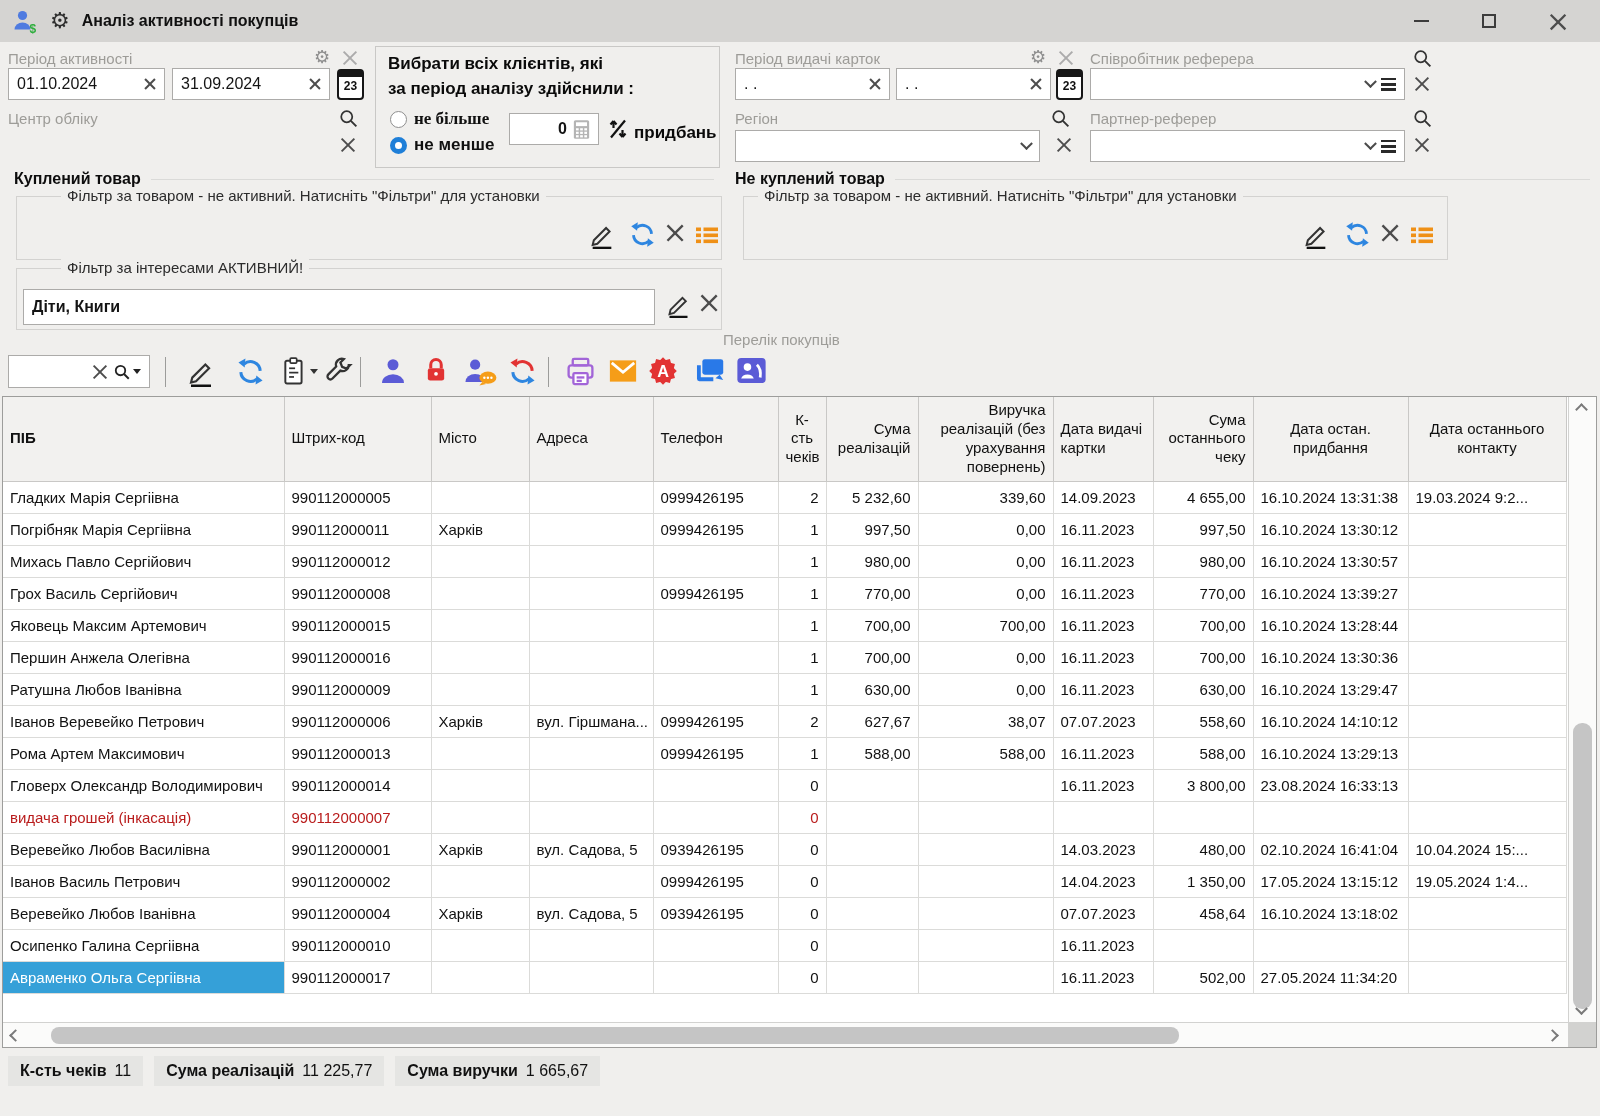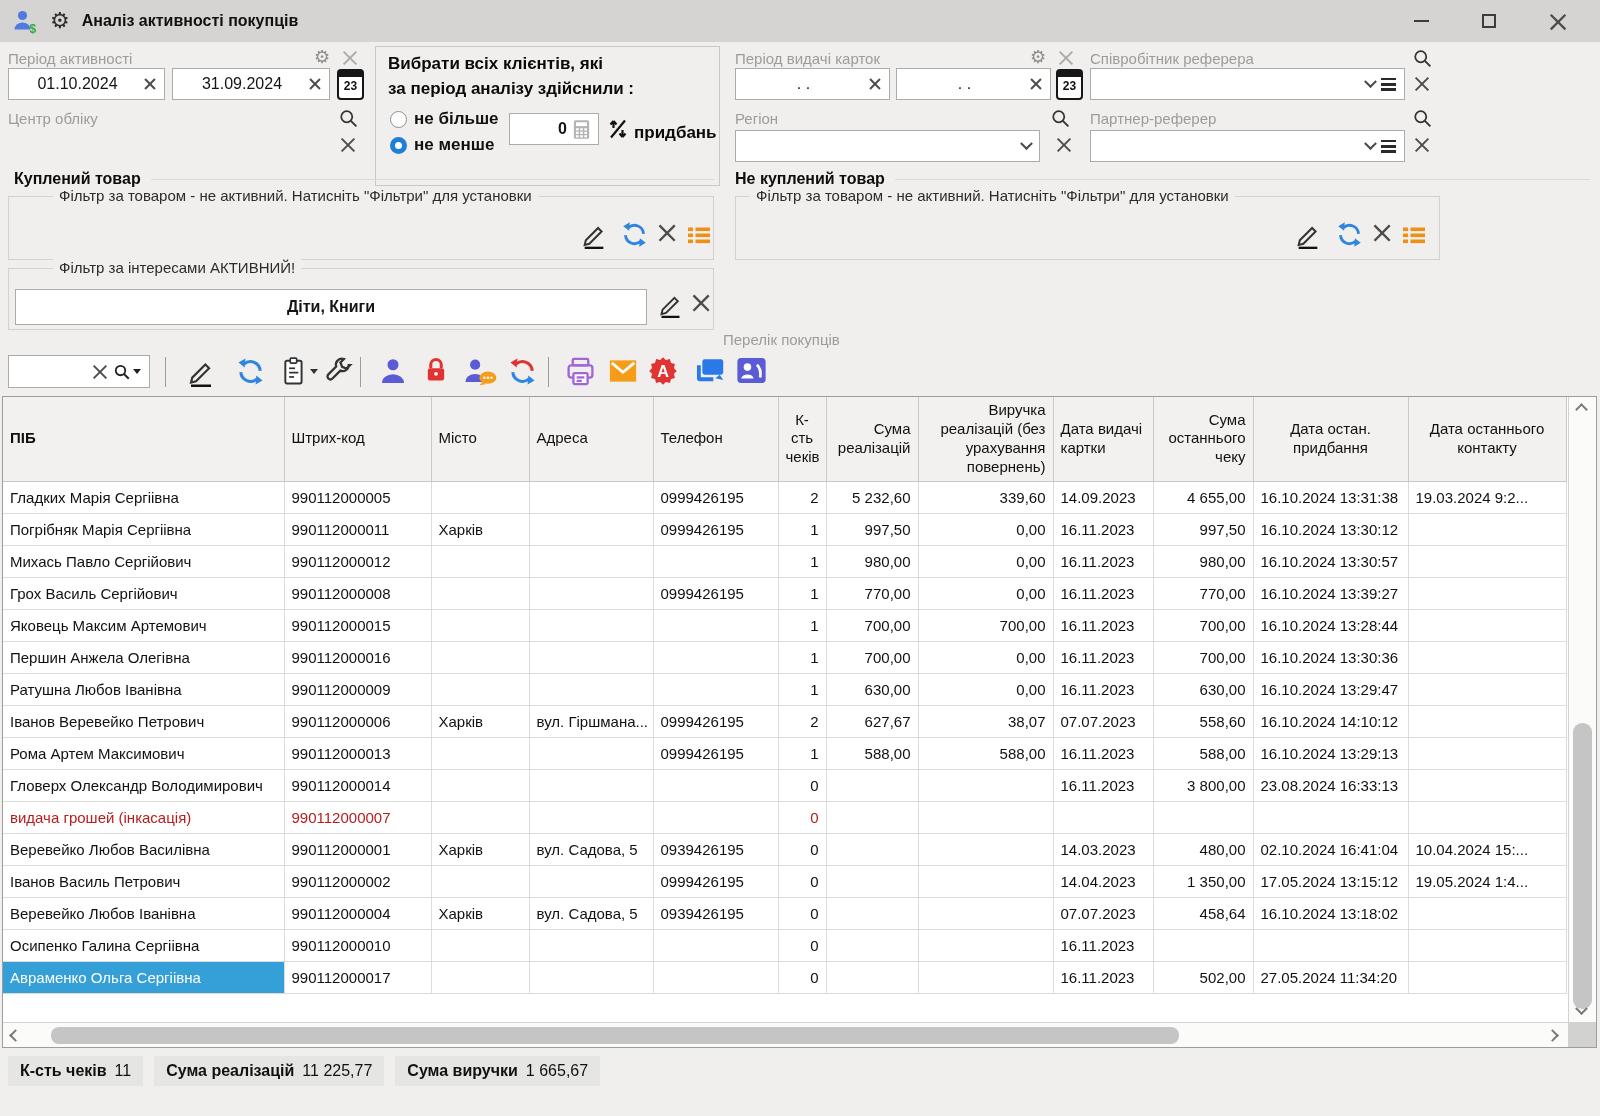--- a/index.html
+++ b/index.html
@@ -10,21 +10,21 @@
   
   .titlebar { position:absolute; left:0; top:0; width:1600px; height:42px; background:#d5d4d2;
               display:flex; align-items:center; padding:0 12px; gap:12px; }
   .titlebar .title { font-weight:bold; font-size:16px; color:#101010; }
   .winbtns { margin-left:auto; display:flex; align-items:center; gap:42px; padding-right:18px; }
   .winbtn { width:26px; height:26px; display:flex; align-items:center; justify-content:center; cursor:default; }
   .minbar { width:15px; height:2px; background:#3c3c3c; }
   .maxsq  { width:14px; height:14px; border:2px solid #3c3c3c; }
   .lbl { position:absolute; color:#9d9c98; font-size:15px; white-space:nowrap; }
   .inp { position:absolute; background:#fff; border:1px solid #acaba9; display:flex; align-items:center;
-         font-size:16px; color:#141414; padding:0 8px; gap:6px;text-align:center; }
+         font-size:16px; color:#141414; padding:0 8px; gap:6px; }
   .inp .grow { flex:1; overflow:hidden; white-space:nowrap; }
   .xic { position:relative; width:15px; height:15px; display:inline-block; flex:0 0 auto; }
   .xic::before,.xic::after { content:""; position:absolute; left:50%; top:50%; width:2px; height:18px;
          background:#4c4c4c; transform:translate(-50%,-50%) rotate(45deg); }
   .xic::after { transform:translate(-50%,-50%) rotate(-45deg); }
   .xic.gray::before,.xic.gray::after { background:#ababab; }
   .xic.sm { width:12px; height:12px; } .xic.sm::before,.xic.sm::after { height:14px; }
   .cv { display:inline-block; width:9px; height:9px; border-right:2px solid #4a4a4a; border-bottom:2px solid #4a4a4a; }
   .cv.down { transform:rotate(45deg) translate(-2px,-2px); }
   .cv.up { transform:rotate(-135deg); border-color:#7a7a7a; }
@@ -38,21 +38,21 @@
   
   .cal { position:absolute; width:27px; height:31px; background:#fff; border:2px solid #161616; border-radius:4px; }
   .cal::before { content:""; display:block; height:6px; background:#161616; }
   .cal span { display:block; text-align:center; font-weight:bold; font-size:12px; margin-top:2px; }
 
   
   .radio { width:17px; height:17px; border-radius:50%; border:1px solid #8f8f8f; background:#fff; display:inline-block; flex:0 0 auto; }
   .radio.sel { border:5px solid #1f7fd8; }
 
   
-  .gbox { position:absolute; border:1px solid #d3d2d0; }
+  .gbox { position:absolute; border:1px solid #d3d2d0;margin-left:8px; }
   .legend { position:absolute; top:-10px; left:44px; background:#f0efed; padding:0 6px; font-size:15px; color:#2c2c2c; white-space:nowrap; }
   .sect { position:absolute; display:flex; align-items:center; gap:10px; font-weight:bold; font-size:16px; color:#0d0d0d; }
   .sect .line { flex:1; height:1px; background:#dadad8; }
 
   .selbox { position:absolute; border:1px solid #c9c8c6; }
   .selbox .bt { position:absolute; font-weight:bold; font-size:17px; color:#0a0a0a; white-space:nowrap; }
   .radlbl { font-weight:bold; font-size:17px; }
 
   .ibtn { position:absolute; display:flex; align-items:center; justify-content:center; }
   .sep { position:absolute; width:1px; height:30px; background:#9c9c9a; }
@@ -137,24 +137,24 @@
   <span class="ibtn" style="left:338px;top:108px;">
     <svg width="21" height="21" viewBox="0 0 24 24">
         <circle cx="10" cy="10" r="6.3" fill="none" stroke="#333" stroke-width="2"></circle>
         <line x1="14.7" y1="14.7" x2="21" y2="21" stroke="#333" stroke-width="2.2"></line>
       </svg>
   </span>
   <span class="ibtn" style="left:340px;top:137px;">
       <span class="xic"></span>
     </span>
 
-  <div class="selbox" style="left:375px;top:46px;width:345px;height:140px;">
+  <div class="selbox" style="left:375px;top:46px;width:345px;height:122px;">
     <span class="bt" style="left:12px;top:7px;">Вибрати всіх клієнтів, які</span>
     <span class="bt" style="left:12px;top:32px;">за період аналізу здійснили :</span>
-    <span style="position:absolute;left:14px;top:62px;display:flex;align-items:center;gap:7px;">
+    <span style="position:absolute;left:14px;top:62px;display:flex;align-items:center;gap:7px;font-family:Liberation Serif, serif;">
       <span class="radio"></span>
       <span class="radlbl">не більше</span>
     </span>
     <span style="position:absolute;left:14px;top:88px;display:flex;align-items:center;gap:7px;">
       <span class="radio sel"></span>
       <span class="radlbl">не менше</span>
     </span>
     <div class="inp" style="left:133px;top:66px;width:90px;height:32px;justify-content:flex-end;">
       <span style="font-weight:bold;">0</span>
       <span>

